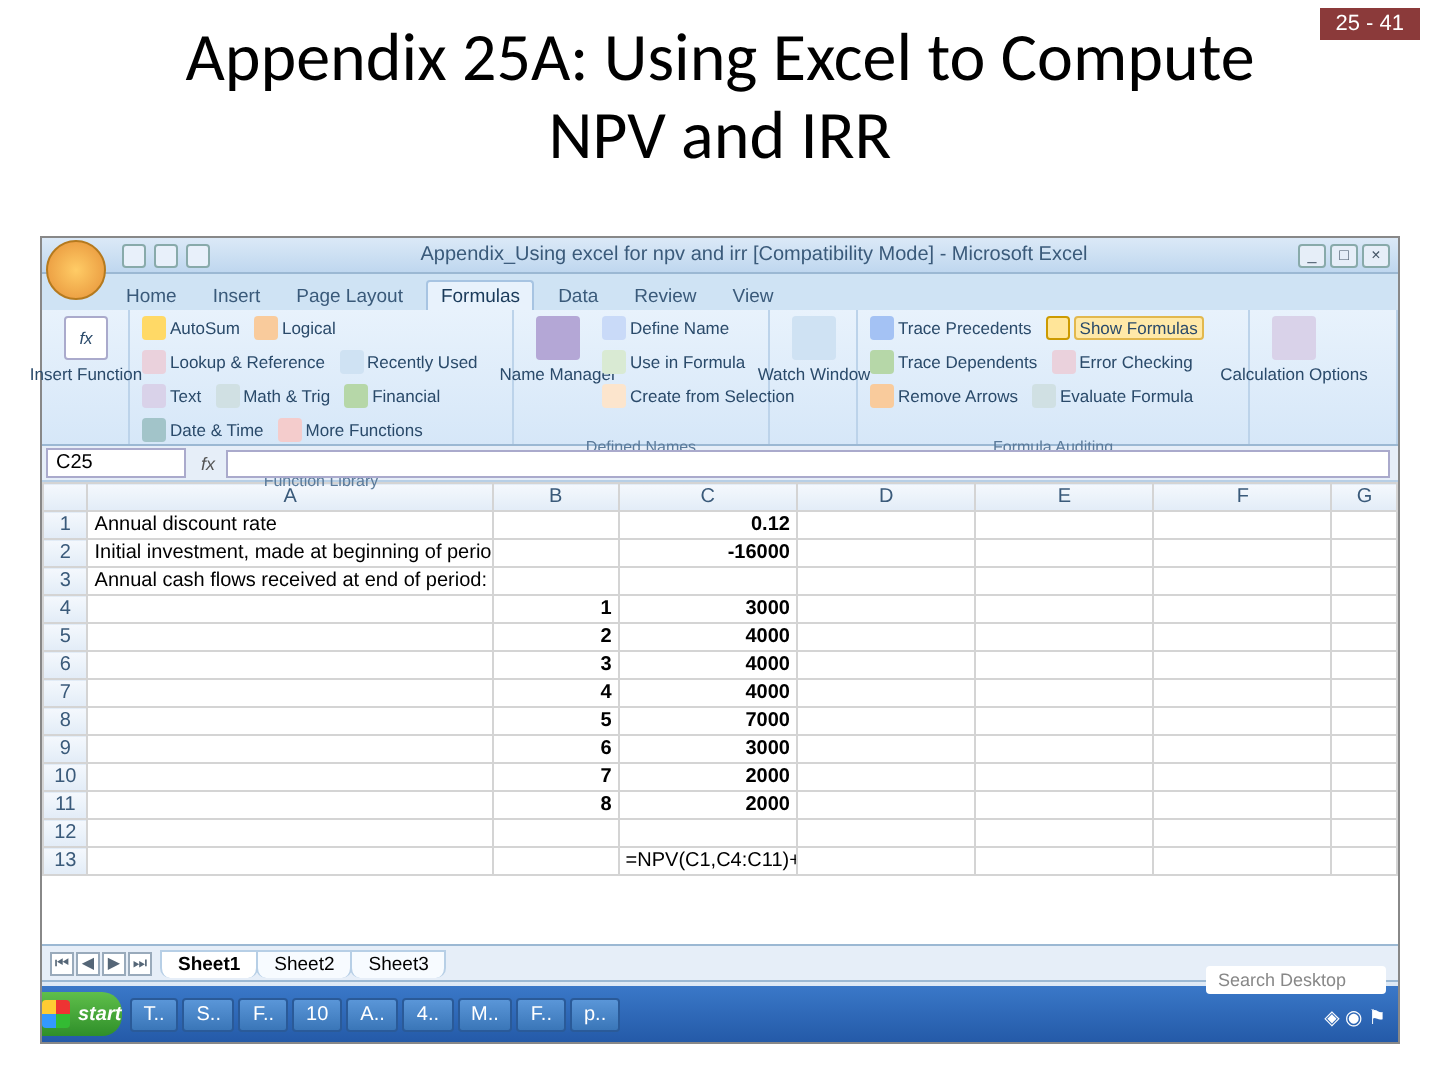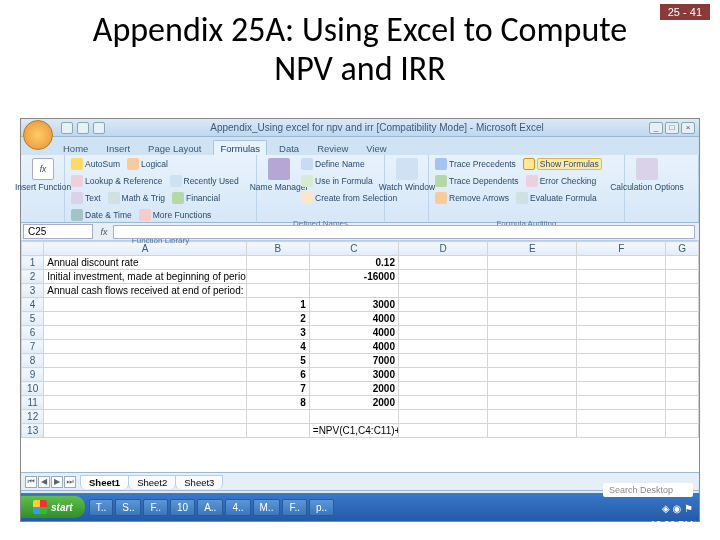--- a/index.html
+++ b/index.html
@@ -56,21 +56,21 @@
   .navset span { width:12px;height:12px;border:1px solid #9ab;background:#fff;display:flex;align-items:center;justify-content:center;font-size:8px;color:#567;}
   .stab { padding: 1px 8px; background:#f7fbff; border:1px solid #b7cfe6; border-bottom:none; border-radius: 0 0 5px 5px; margin-right:-1px; }
   .stab.active { background:#fff; font-weight:bold; }
   
   .statusbar { height: 18px; background: linear-gradient(#dfeaf6,#c9dcef); display:flex; align-items:center; padding:0 6px; font-size:9.5px; color:#3a5a7a; justify-content:space-between; }
   .zoomctl { display:flex; align-items:center; gap:4px; }
   .zoomctl .track { width:60px; height:4px; background:#aac; position:relative; }
   .zoomctl .thumb { width:6px; height:10px; background:#678; position:absolute; left:48%; top:-3px; }
   
   .taskbar { height: 28px; background: linear-gradient(#3a78c8,#245aa8); display:flex; align-items:center; color:#fff; font-size:10px; position:absolute; bottom:0; left:0; right:0; }
-  .startbtn { background: linear-gradient(#5fbf4a,#2f8f2a); padding: 4px 12px; border-radius: 0 10px 10px 0; font-weight:bold; font-style:italic; display:flex; align-items:center; gap:4px; }
+  .startbtn { background: linear-gradient(#5fbf4a,#2f8f2a); padding: 4px 0; border-radius: 0 10px 10px 0; font-weight:bold; font-style:italic; display:flex; align-items:center; gap:4px; }
   .startbtn .flag { width:14px; height:14px; background: conic-gradient(#e33 0 25%, #3b3 0 50%, #39f 0 75%, #fc3 0); border-radius:2px; }
   .tasks { display:flex; gap:2px; margin-left:4px; flex:1; overflow:hidden; }
   .tasks span { background: linear-gradient(#5a96d8,#3a76b8); border:1px solid #2a5a98; padding:2px 6px; border-radius:2px; white-space:nowrap; overflow:hidden; max-width:40px; text-overflow:clip; }
   .tray { display:flex; align-items:flex-end; gap:6px; padding:0 6px;flex-direction:column; }
   .searchdesk { background:#fff; color:#888; padding:2px 6px; border-radius:2px; width:90px; font-size:9px; }
   .tray .clock { font-size:10px; }
 </style>
 </head>
 <body>
 

